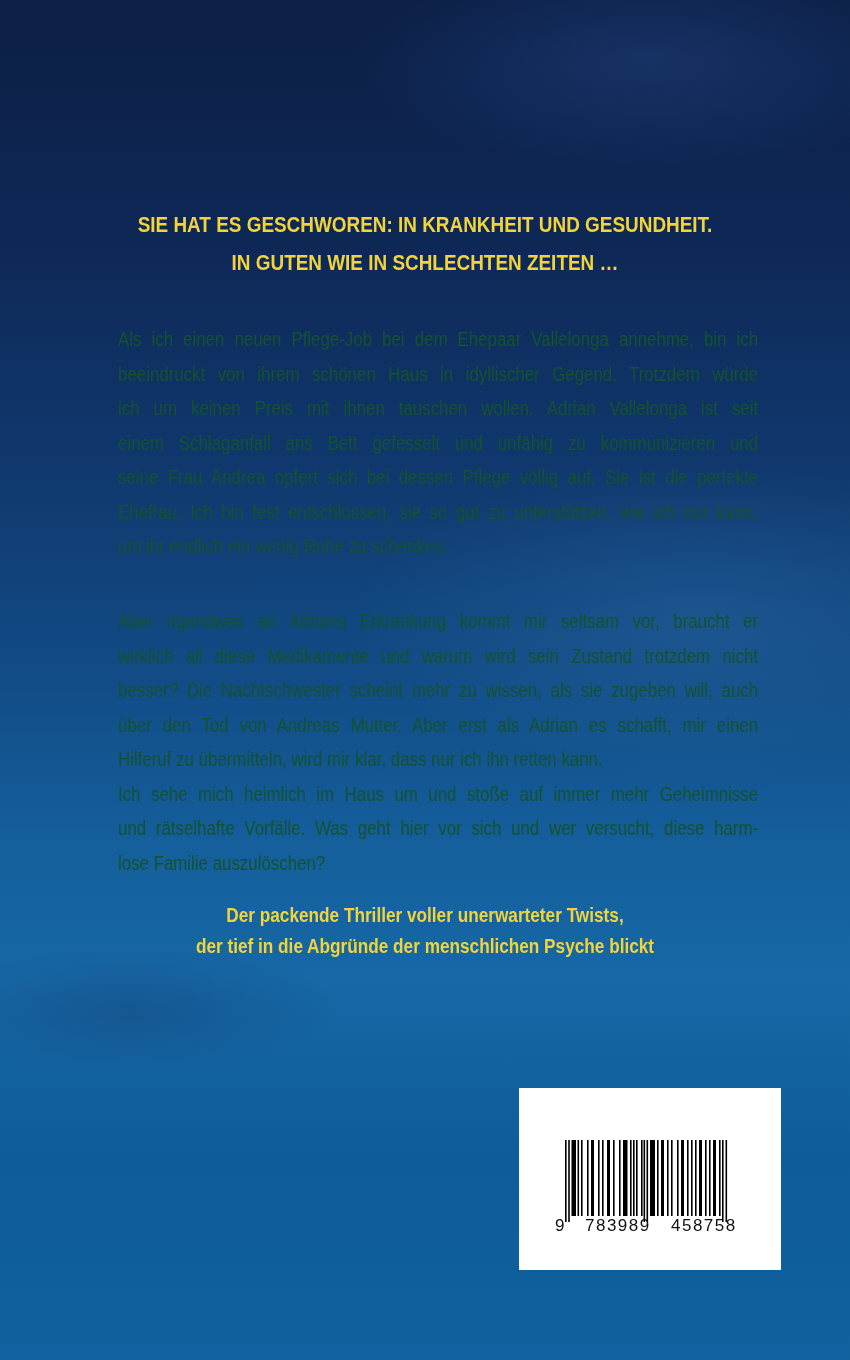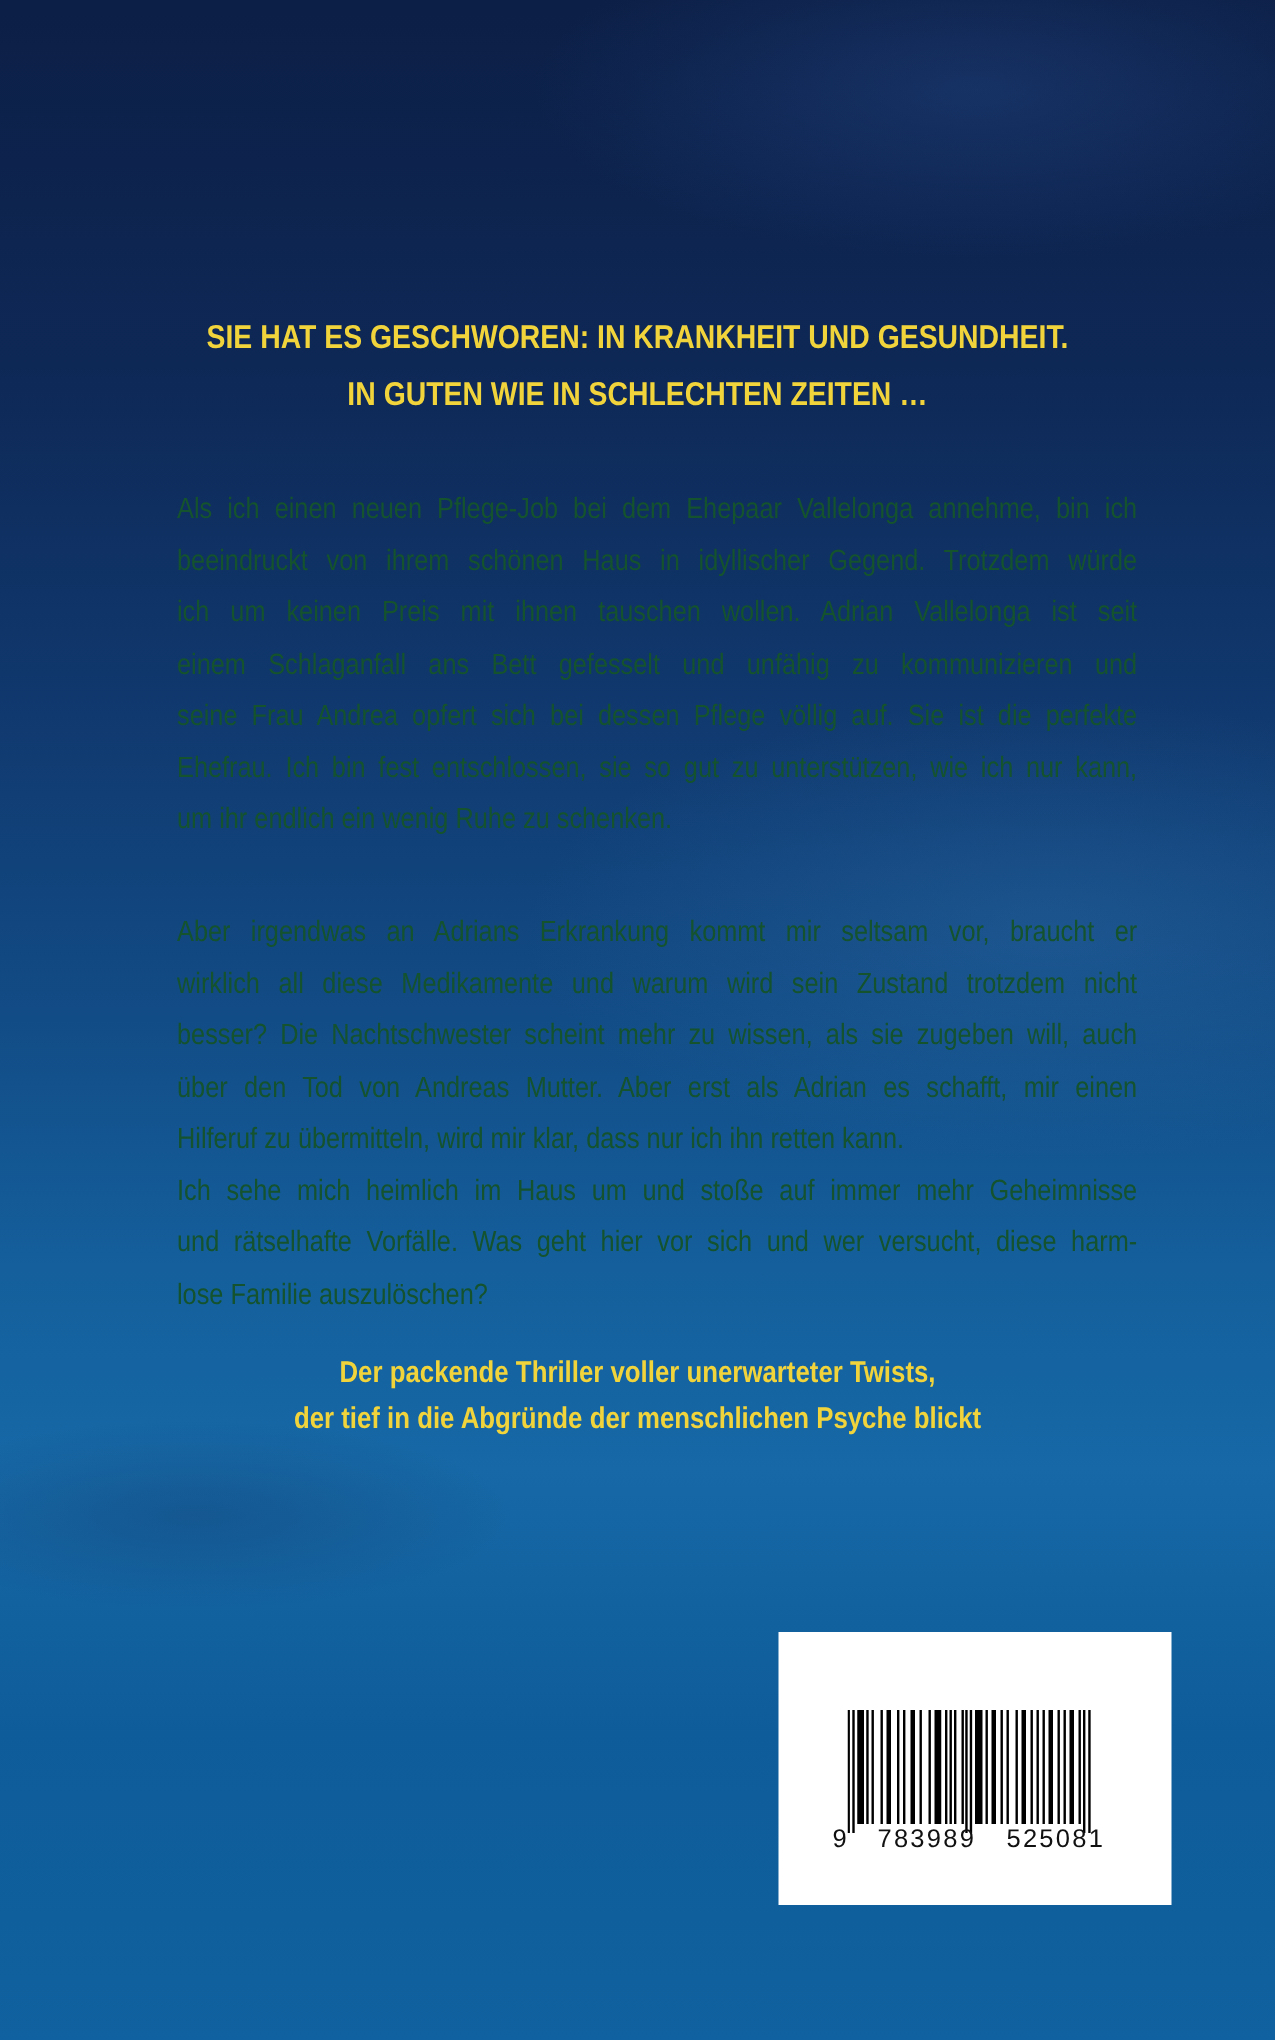--- a/index.html
+++ b/index.html
@@ -130,15 +130,15 @@
         <rect x="148" y="0" width="3" height="76"></rect>
         <rect x="154" y="0" width="1.6" height="76"></rect>
         <rect x="157" y="0" width="1.6" height="82"></rect>
         <rect x="160.5" y="0" width="1.6" height="82"></rect>
       </g>
     </svg>
   </div>
   <div class="isbn">
     <span class="first">9</span>
     <span class="mid">783989</span>
-    <span class="end">525081</span>
+    <span class="end">458758</span>
   </div>
 </div>
 
 </body></html>

